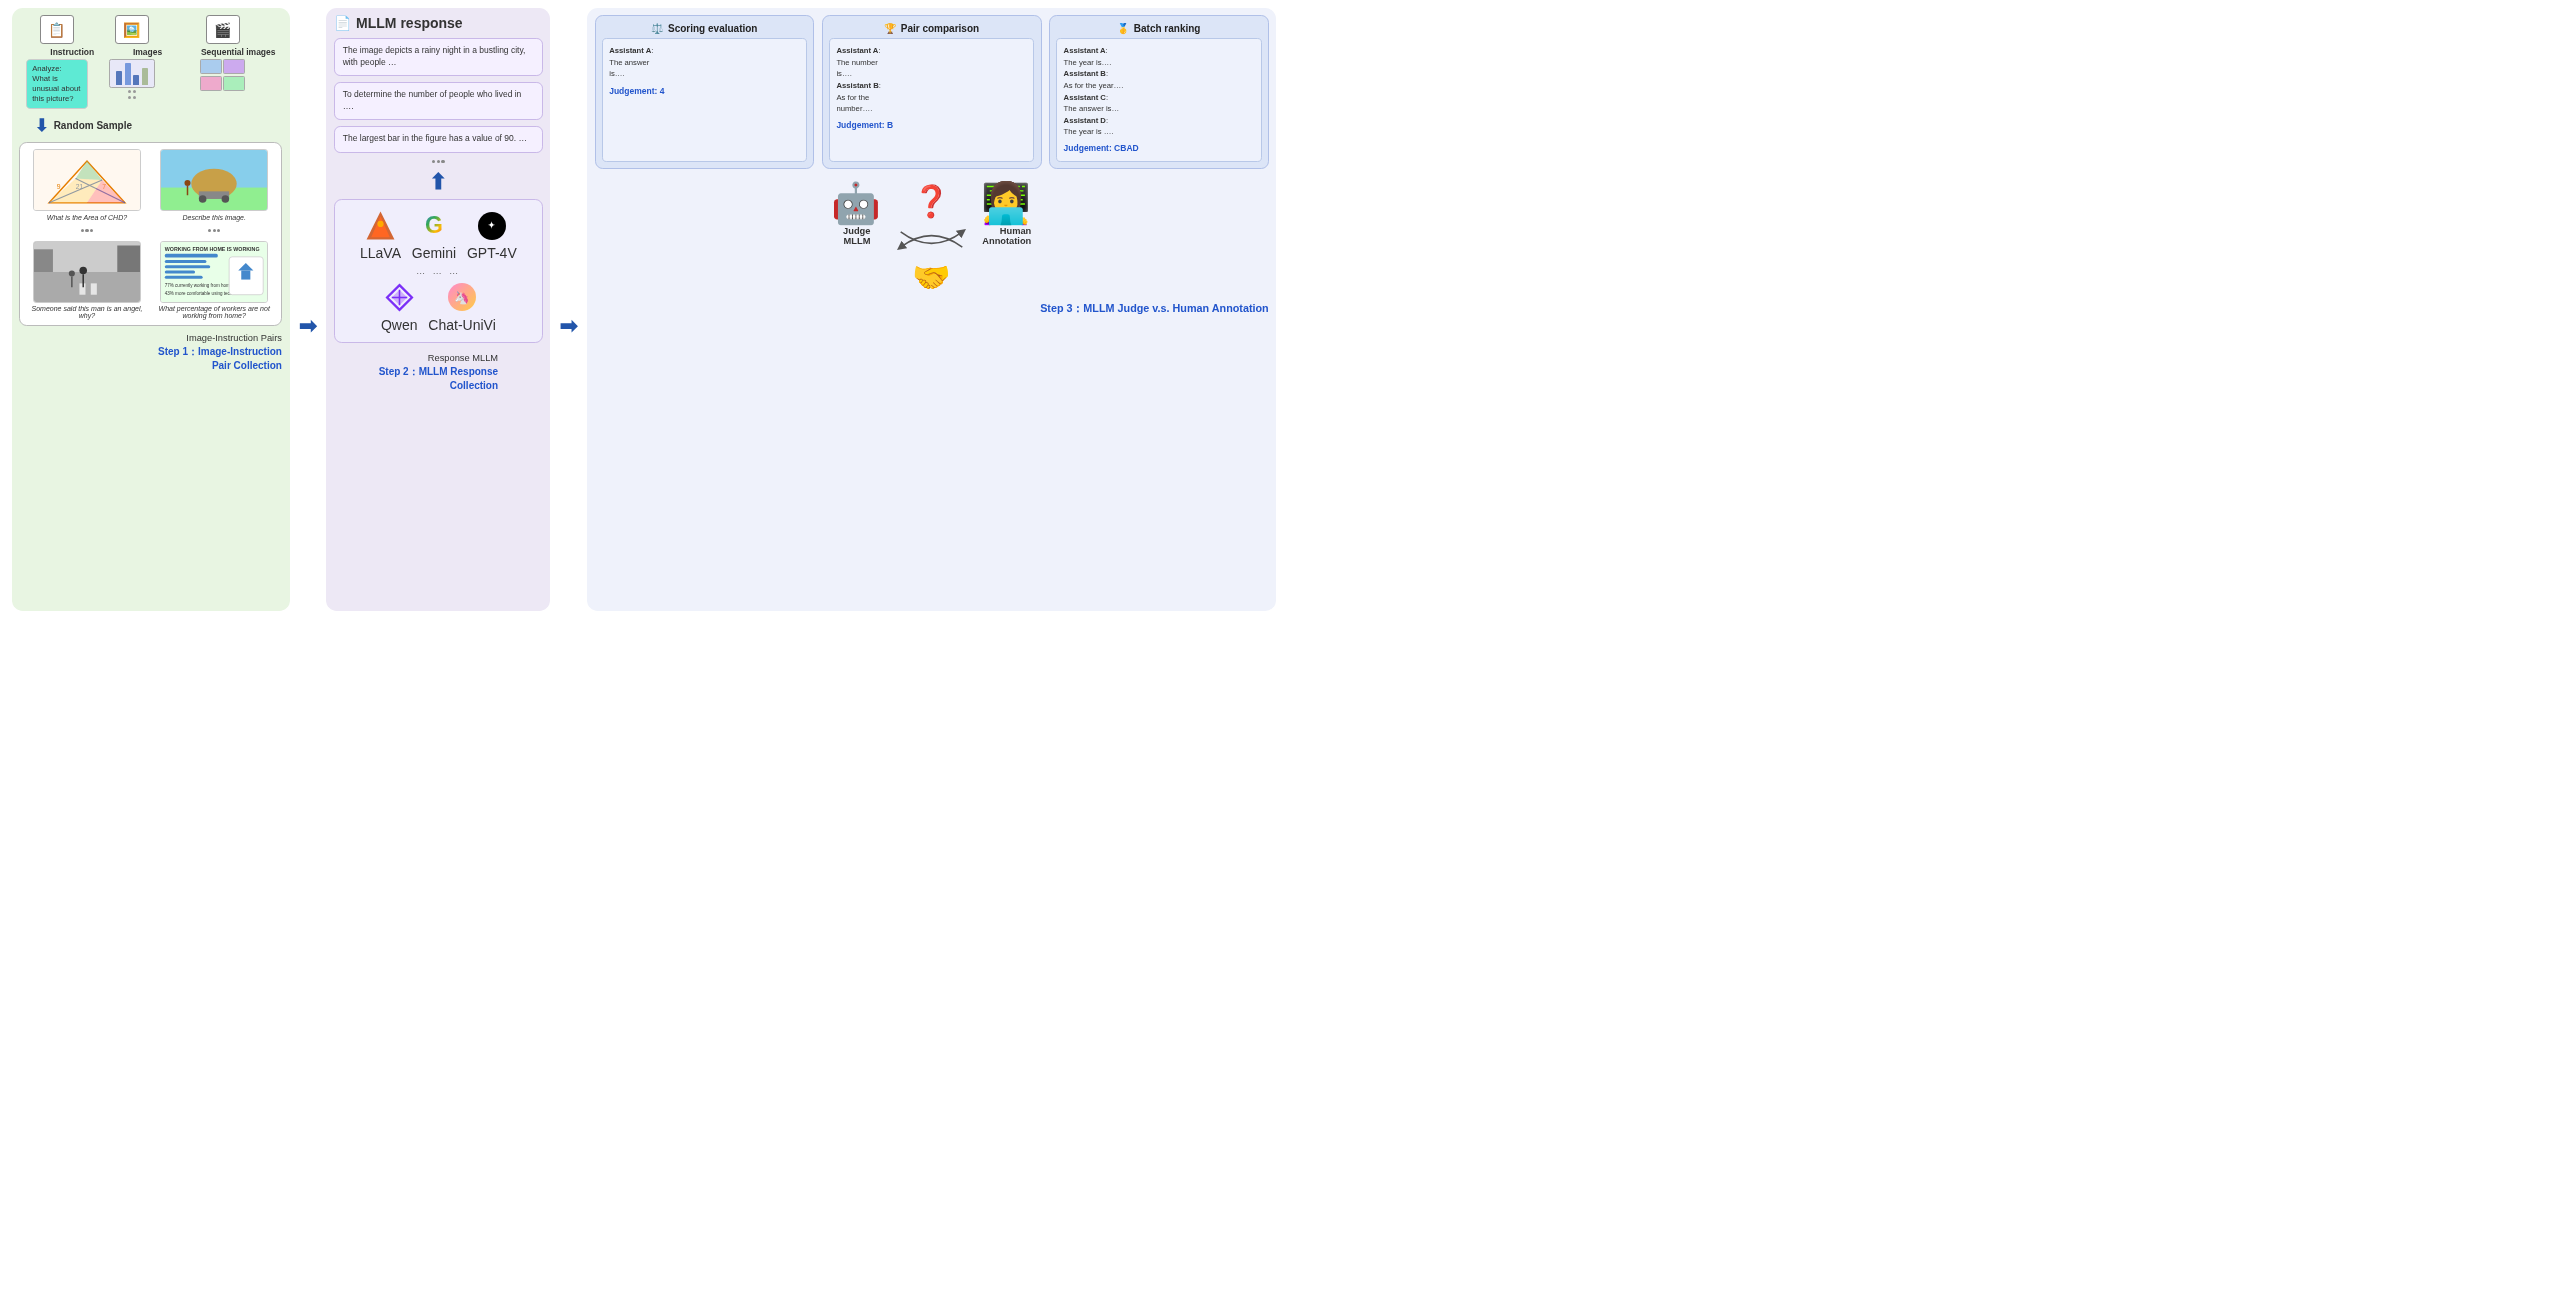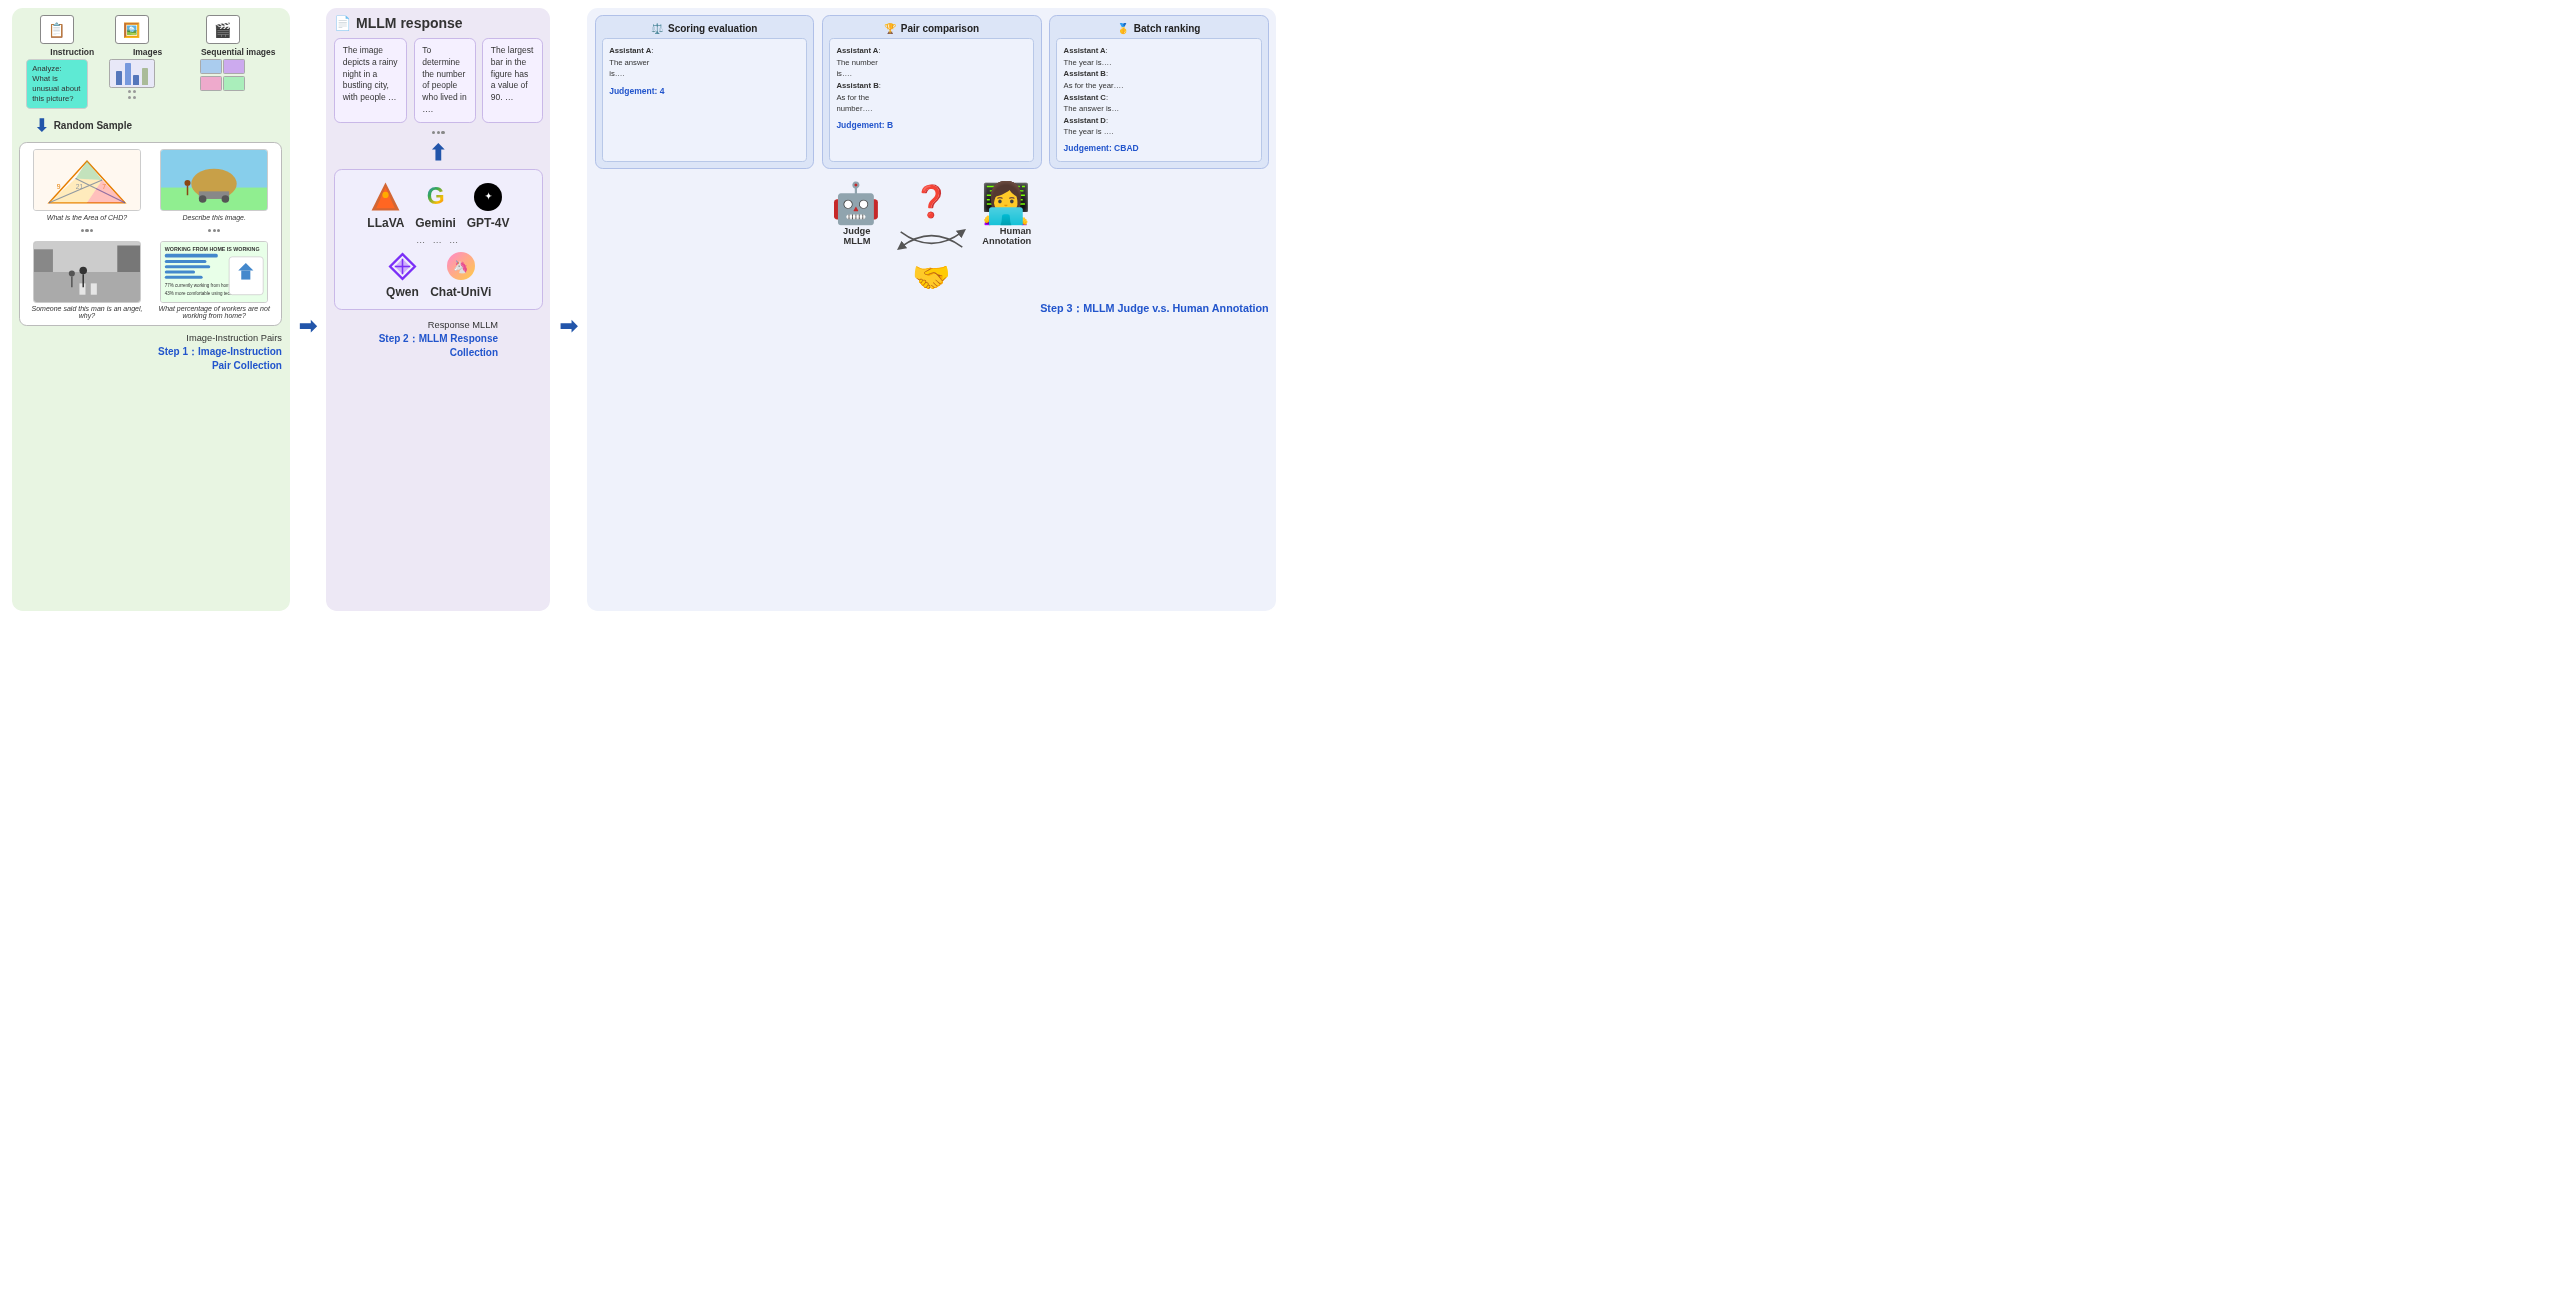--- a/index.html
+++ b/index.html
@@ -222,21 +222,21 @@
     .mllm-response-header {
       display: flex;
       align-items: center;
       gap: 4.6px;
       margin-bottom: 6.2px;
       align-self: flex-start;
     }
 
     .response-cards {
       display: flex;
-      flex-direction: row;
+      flex-direction: column;
       gap: 6.2px;
       width: 100%;
       margin-bottom: 4.6px;
     }
 
     .response-card {
       background: #f5f0ff;
       border: 1.2px solid #c9b8e8;
       border-radius: 6.2px;
       padding: 6.2px 7.7px;
@@ -286,23 +286,23 @@
     .model-logo {
       width: 34px;
       height: 34px;
       display: flex;
       align-items: center;
       justify-content: center;
       font-size: 18.6px;
     }
 
     .model-name {
-      font-size: 12px;
+      font-size: 14px;
       color: #333;
-      font-weight: 700;
+      font-weight: 400;
     }
 
     .models-dots {
       text-align: center;
       color: #666;
       font-size: 9.3px;
       letter-spacing: 1.5px;
     }
 
     

